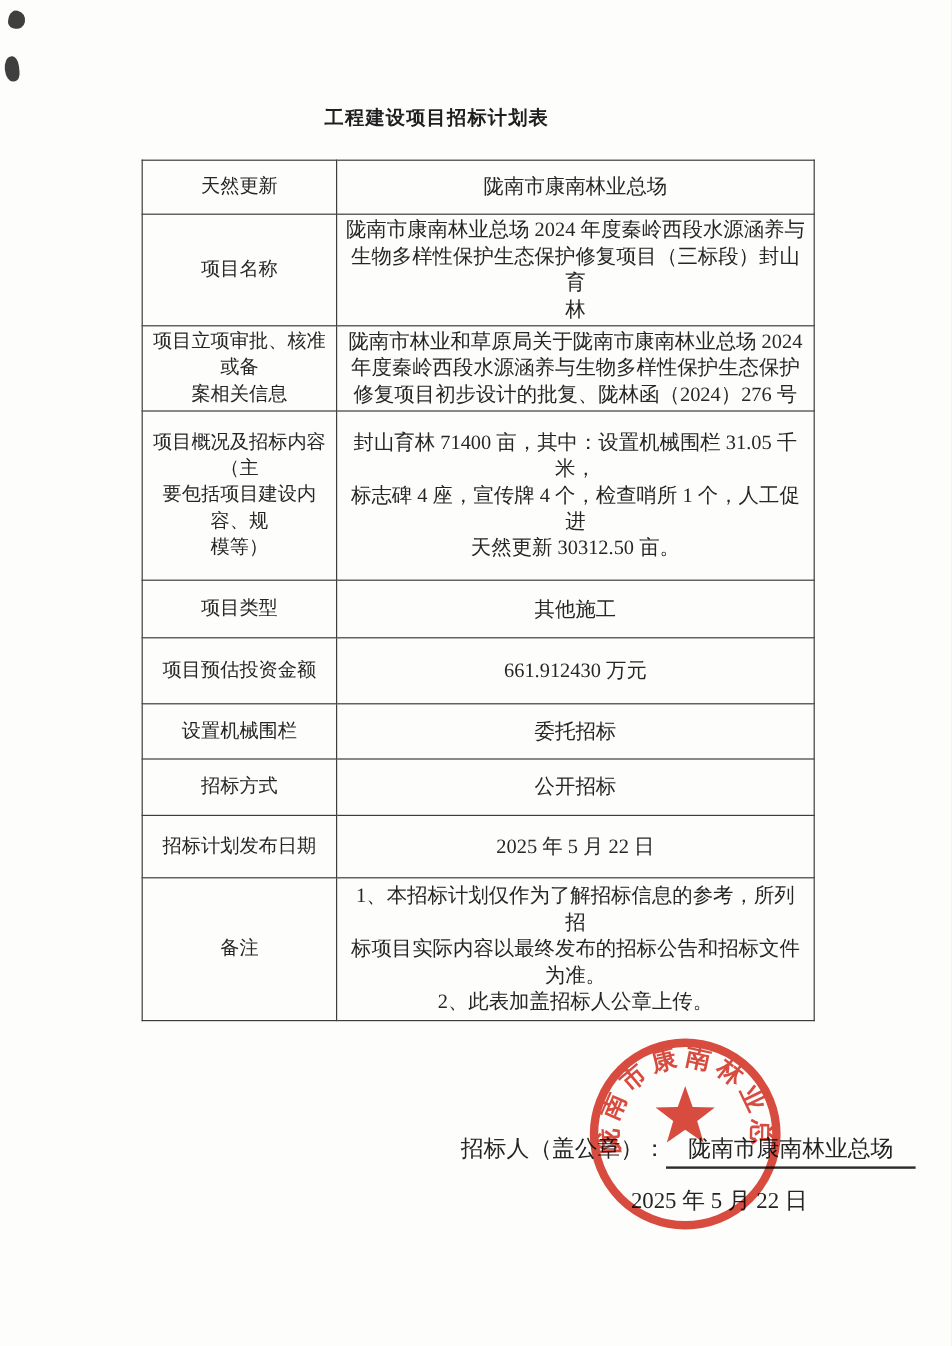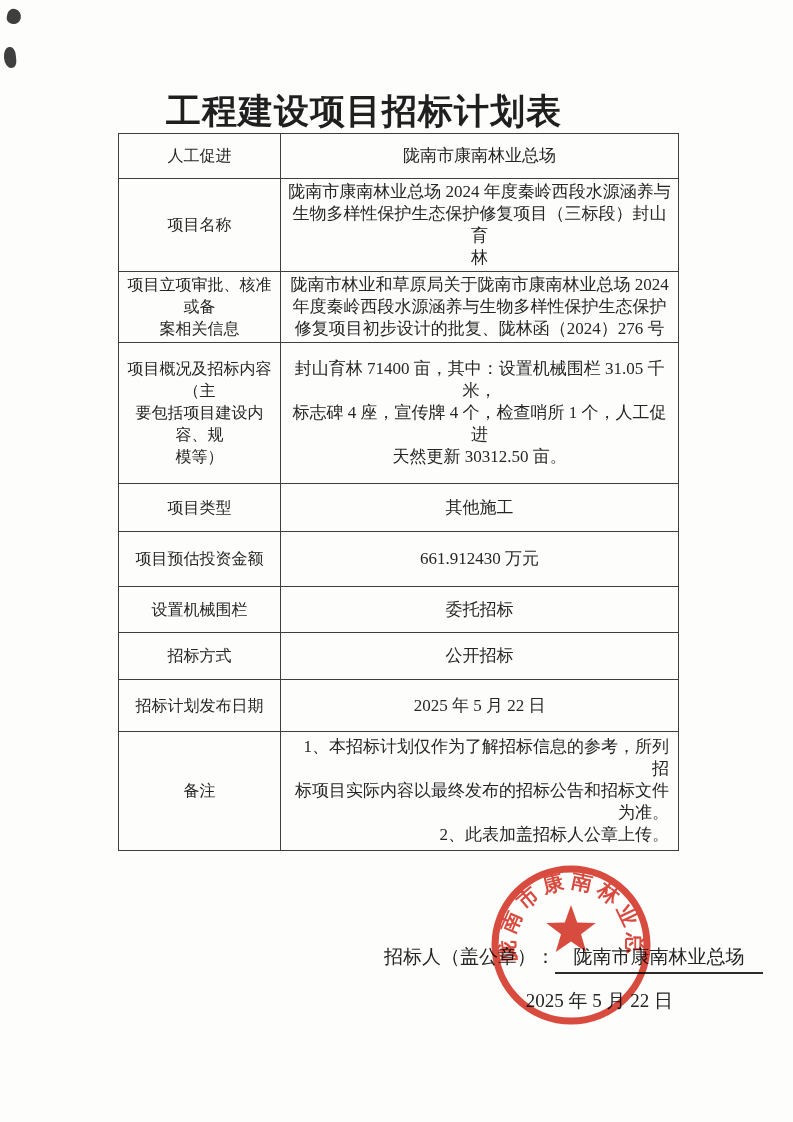--- a/index.html
+++ b/index.html
@@ -8,36 +8,36 @@
     width:793px;height:1122px;
     background:#fdfdfc;
     font-family:"Liberation Serif","DejaVu Serif",serif;
     color:#2d2d2d;
     overflow:hidden;
     margin:0 auto;
   }
   .doc-title{
     position:absolute;top:88px;left:84px;width:560px;
     margin:0;text-align:center;
-    font-size:35px;font-weight:bold;letter-spacing:1px;
+    font-size:16px;font-weight:bold;letter-spacing:1px;
     color:#1f1f1f;
   }
   table.plan{
     position:absolute;top:133px;left:118px;
     width:560px;border-collapse:collapse;table-layout:fixed;
   }
   table.plan td{
     border:1px solid #3e3e3e;
     text-align:center;vertical-align:middle;
     white-space:pre-line;
     padding:2px 6px;
   }
   td.label{font-size:16px;line-height:22px;color:#262626;}
   td.value{font-size:17px;line-height:22px;color:#262626;}
-  td.value.left{text-align:right;padding-left:9px;padding-right:9px;}
+  td.value.left{text-align:center;padding-left:9px;padding-right:9px;}
   .rh0 td{height:40px}
   .rh1 td{height:62px}
   .rh2 td{height:43px}
   .rh3 td{height:61px}
   .rh4 td{height:136px}
   .rh5 td{height:43px}
   .rh6 td{height:50px}
   .rh7 td{height:41px}
   .rh8 td{height:42px}
   .rh9 td{height:46px}
@@ -77,21 +77,21 @@
 
   <h1 class="doc-title">工程建设项目招标计划表</h1>
 
   <table class="plan">
     <colgroup>
         <col style="width:162px">
         <col style="width:398px">
       </colgroup>
     <tbody>
       <tr class="rh0">
-        <td class="label">人工促进</td>
+        <td class="label">天然更新</td>
         <td class="value">陇南市康南林业总场</td>
       </tr>
       <tr class="rh1">
         <td class="label">项目名称</td>
         <td class="value">陇南市康南林业总场 2024 年度秦岭西段水源涵养与
 生物多样性保护生态保护修复项目（三标段）封山育
 林</td>
       </tr>
       <tr class="rh3">
         <td class="label">项目立项审批、核准或备

